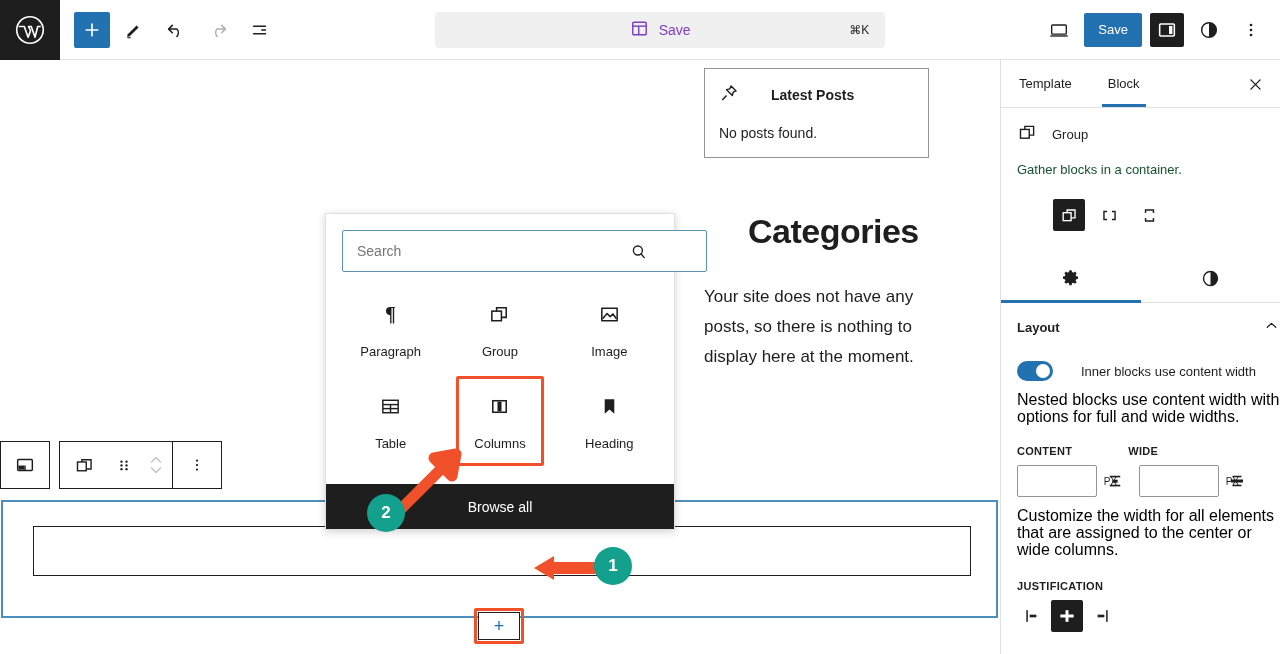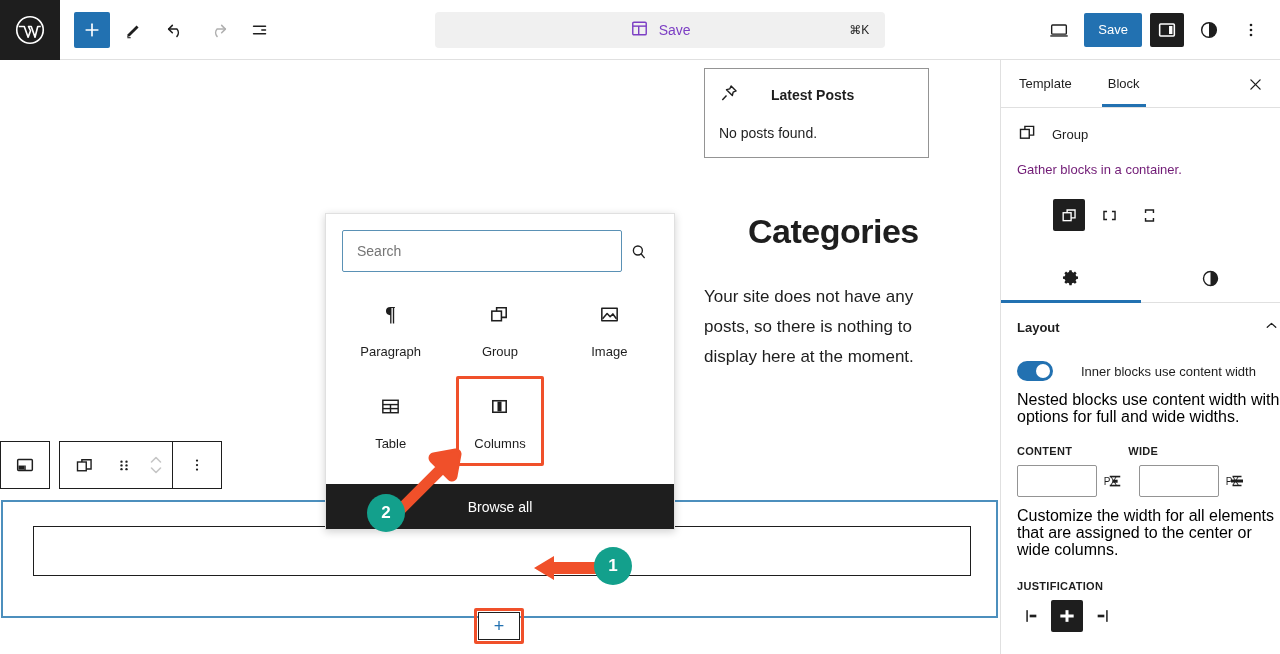--- a/index.html
+++ b/index.html
@@ -144,21 +144,21 @@
   #inserter {
     position: absolute; left: 325px; top: 213px;
     width: 350px; height: 317px;
     background: #fff;
     border: 1px solid #e0e0e0;
     box-shadow: 0 2px 8px rgba(0,0,0,.18);
     z-index: 40;
   }
   #search-wrap { padding: 16px 16px 0 16px; position: relative; }
   #search-input {
-    width: 280px; height: 42px;
+    width: 365px; height: 42px;
     border: 1px solid #5a91b5; border-radius: 2px;
     padding: 0 38px 0 14px;
     font-size: 14px; font-family: inherit;
     color: #1e1e1e; outline: none; background: #fff;
   }
   #search-input::placeholder { color: #757575; }
   #search-icon-btn {
     position: absolute; right: 24px; top: 27px;
     width: 22px; height: 22px; display: flex;
     align-items: center; justify-content: center;
@@ -222,21 +222,21 @@
   }
   #sb-close {
     position: absolute; right: 10px; top: 9px;
     width: 30px; height: 30px; border: none; background: none;
     display: flex; align-items: center; justify-content: center;
     cursor: pointer; padding: 0;
   }
   #sb-blockcard { padding: 14px 16px 0 16px; }
   .bc-row { display: flex; align-items: center; gap: 14px; }
   .bc-name { font-size: 13px; }
-  .bc-desc { font-size: 13px; color: #701a75; margin-top: 14px; line-height: 18px; }
+  .bc-desc { font-size: 13px; color: #14532d; margin-top: 14px; line-height: 18px; }
   #variations { display: flex; gap: 8px; margin-top: 20px; padding-left: 36px; }
   .var-btn {
     width: 32px; height: 32px; border-radius: 2px;
     display: flex; align-items: center; justify-content: center;
     cursor: pointer; border: none; background: transparent; padding: 0;
   }
   .var-btn.active { background: #1e1e1e; }
 
   #sb-icon-tabs {
     display: flex; height: 48px; margin-top: 24px;
@@ -513,20 +513,28 @@
     <div class="block-cell selected">
       <span>
         <svg width="23" height="23" viewBox="0 0 24 24" fill="none" stroke="#1e1e1e" stroke-width="1.6">
           <rect x="5" y="6" width="14" height="12"></rect>
           <rect x="9.9" y="6.9" width="4.2" height="10.2" fill="#1e1e1e" stroke="none"></rect>
         </svg>
       </span>
       <span class="bc-label">Columns</span>
     </div>
 
+    <div class="block-cell">
+      <span>
+        <svg width="23" height="23" viewBox="0 0 24 24" fill="#1e1e1e">
+          <path d="M7 4.5h10v15l-5-4.3-5 4.3z"></path>
+        </svg>
+      </span>
+      <span class="bc-label">Heading</span>
+    </div>
   </div>
 
   <div id="browse-all">Browse all</div>
 </div>
 
 <svg class="arrow-svg" style="left:512px; top:548px;" width="100" height="40" viewBox="0 0 100 40">
   <path d="M98 20 H42 M42 8 L22 20 L42 32 Z M42 14 V26 H98 V14 Z" fill="#f0502a"></path>
 </svg>
 
 <svg class="arrow-svg" style="left:390px; top:442px;" width="90" height="80" viewBox="0 0 90 80">

